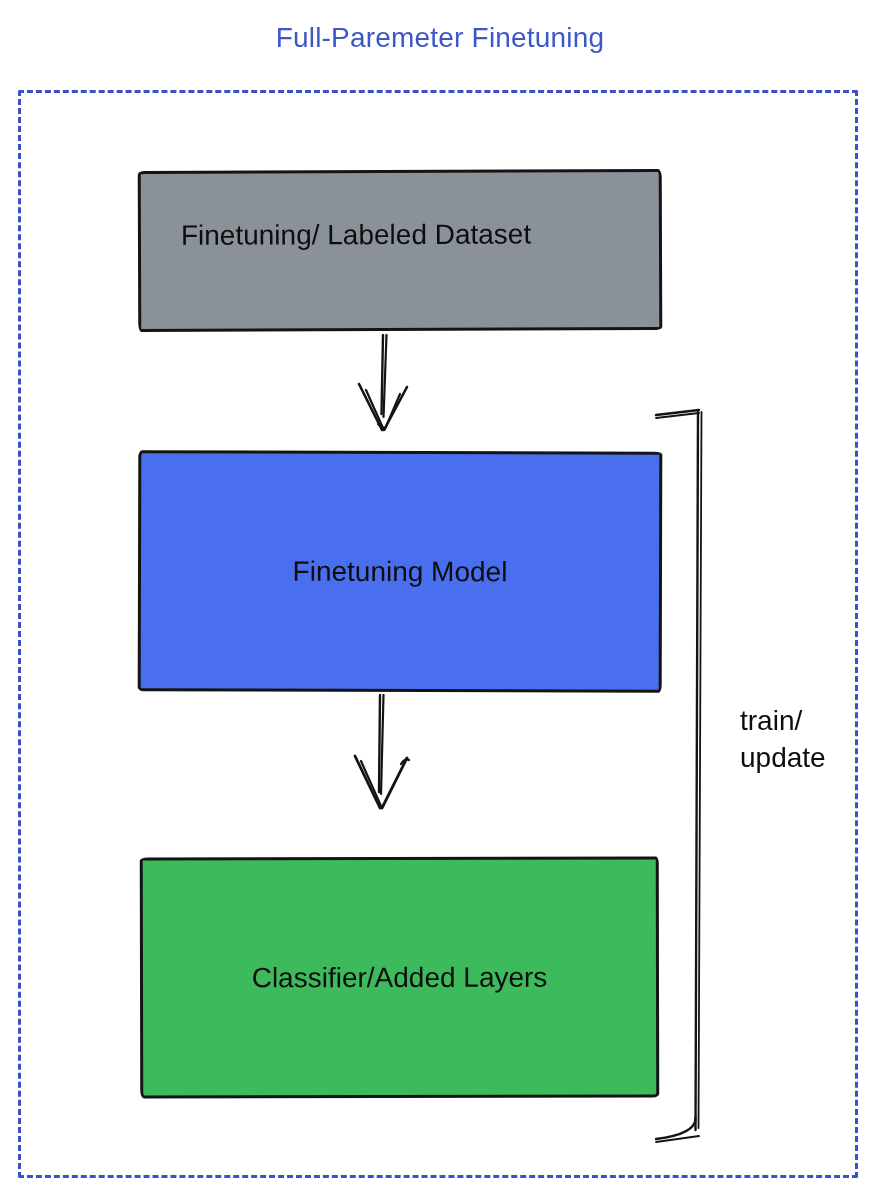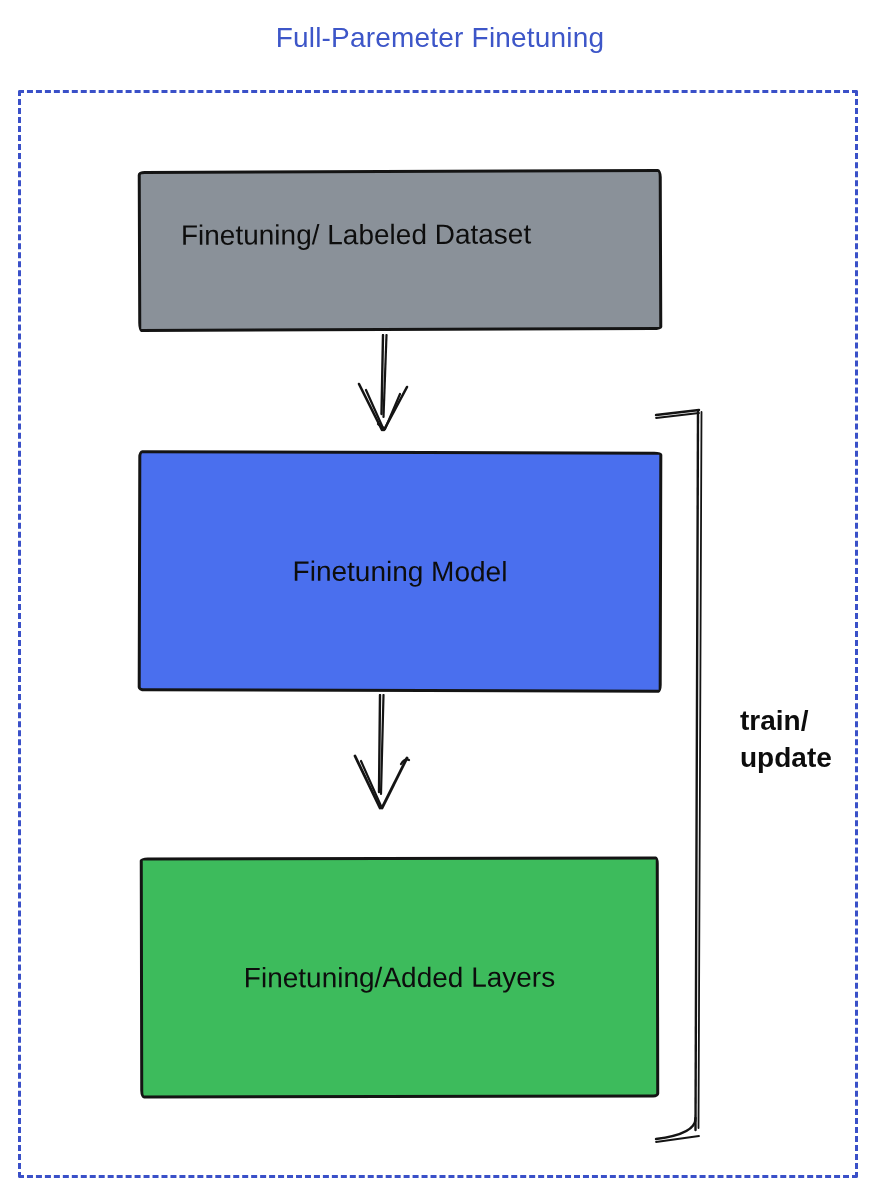--- a/index.html
+++ b/index.html
@@ -92,21 +92,20 @@
     stroke-linejoin: round;
   }
 
   .bracket-label {
     position: absolute;
     left: 740px;
     top: 702px;
     font-size: 28px;
     line-height: 37px;
     color: #0d0d0d;
-    font-weight: bold;
   }
 </style>
 </head>
 <body>
 
 <div class="canvas">
 
   <div class="diagram-title" style="color: rgb(61, 86, 200);">Full-Paremeter Finetuning</div>
 
   <div class="dotted-frame" style="border-color: rgb(58, 80, 200);"></div>
@@ -131,21 +130,21 @@
   <svg class="edge-arrow" style="left:327px; top:694px;" width="110" height="120" viewBox="0 0 110 120">
     <path d="M53 1 L52 98" stroke-width="2.4"></path>
     <path d="M56.5 1 L54 100" stroke-width="2.2"></path>
     <path d="M28 62 L53 114" stroke-width="2.8"></path>
     <path d="M34 67 L54 112" stroke-width="2.2"></path>
     <path d="M80 64 L55 114" stroke-width="2.8"></path>
     <path d="M74 70 Q78 64 82 66" stroke-width="2.2"></path>
   </svg>
 
   <div class="node node-classifier" style="background-color: rgb(61, 187, 92);">
-    <span>Finetuning/Added Layers</span>
+    <span>Classifier/Added Layers</span>
   </div>
 
   <svg class="bracket" width="62" height="744" viewBox="0 0 62 744">
     <path d="M4 9 L47 4" stroke-width="2.4"></path>
     <path d="M4 12 L47 7" stroke-width="1.8"></path>
     <path d="M46 5 L43.5 724" stroke-width="2.4"></path>
     <path d="M49.5 6 L46.5 722" stroke-width="1.8"></path>
     <path d="M43.5 712 Q44 728 4 733" stroke-width="2.4"></path>
     <path d="M4 736 L47 730" stroke-width="1.8"></path>
   </svg>

